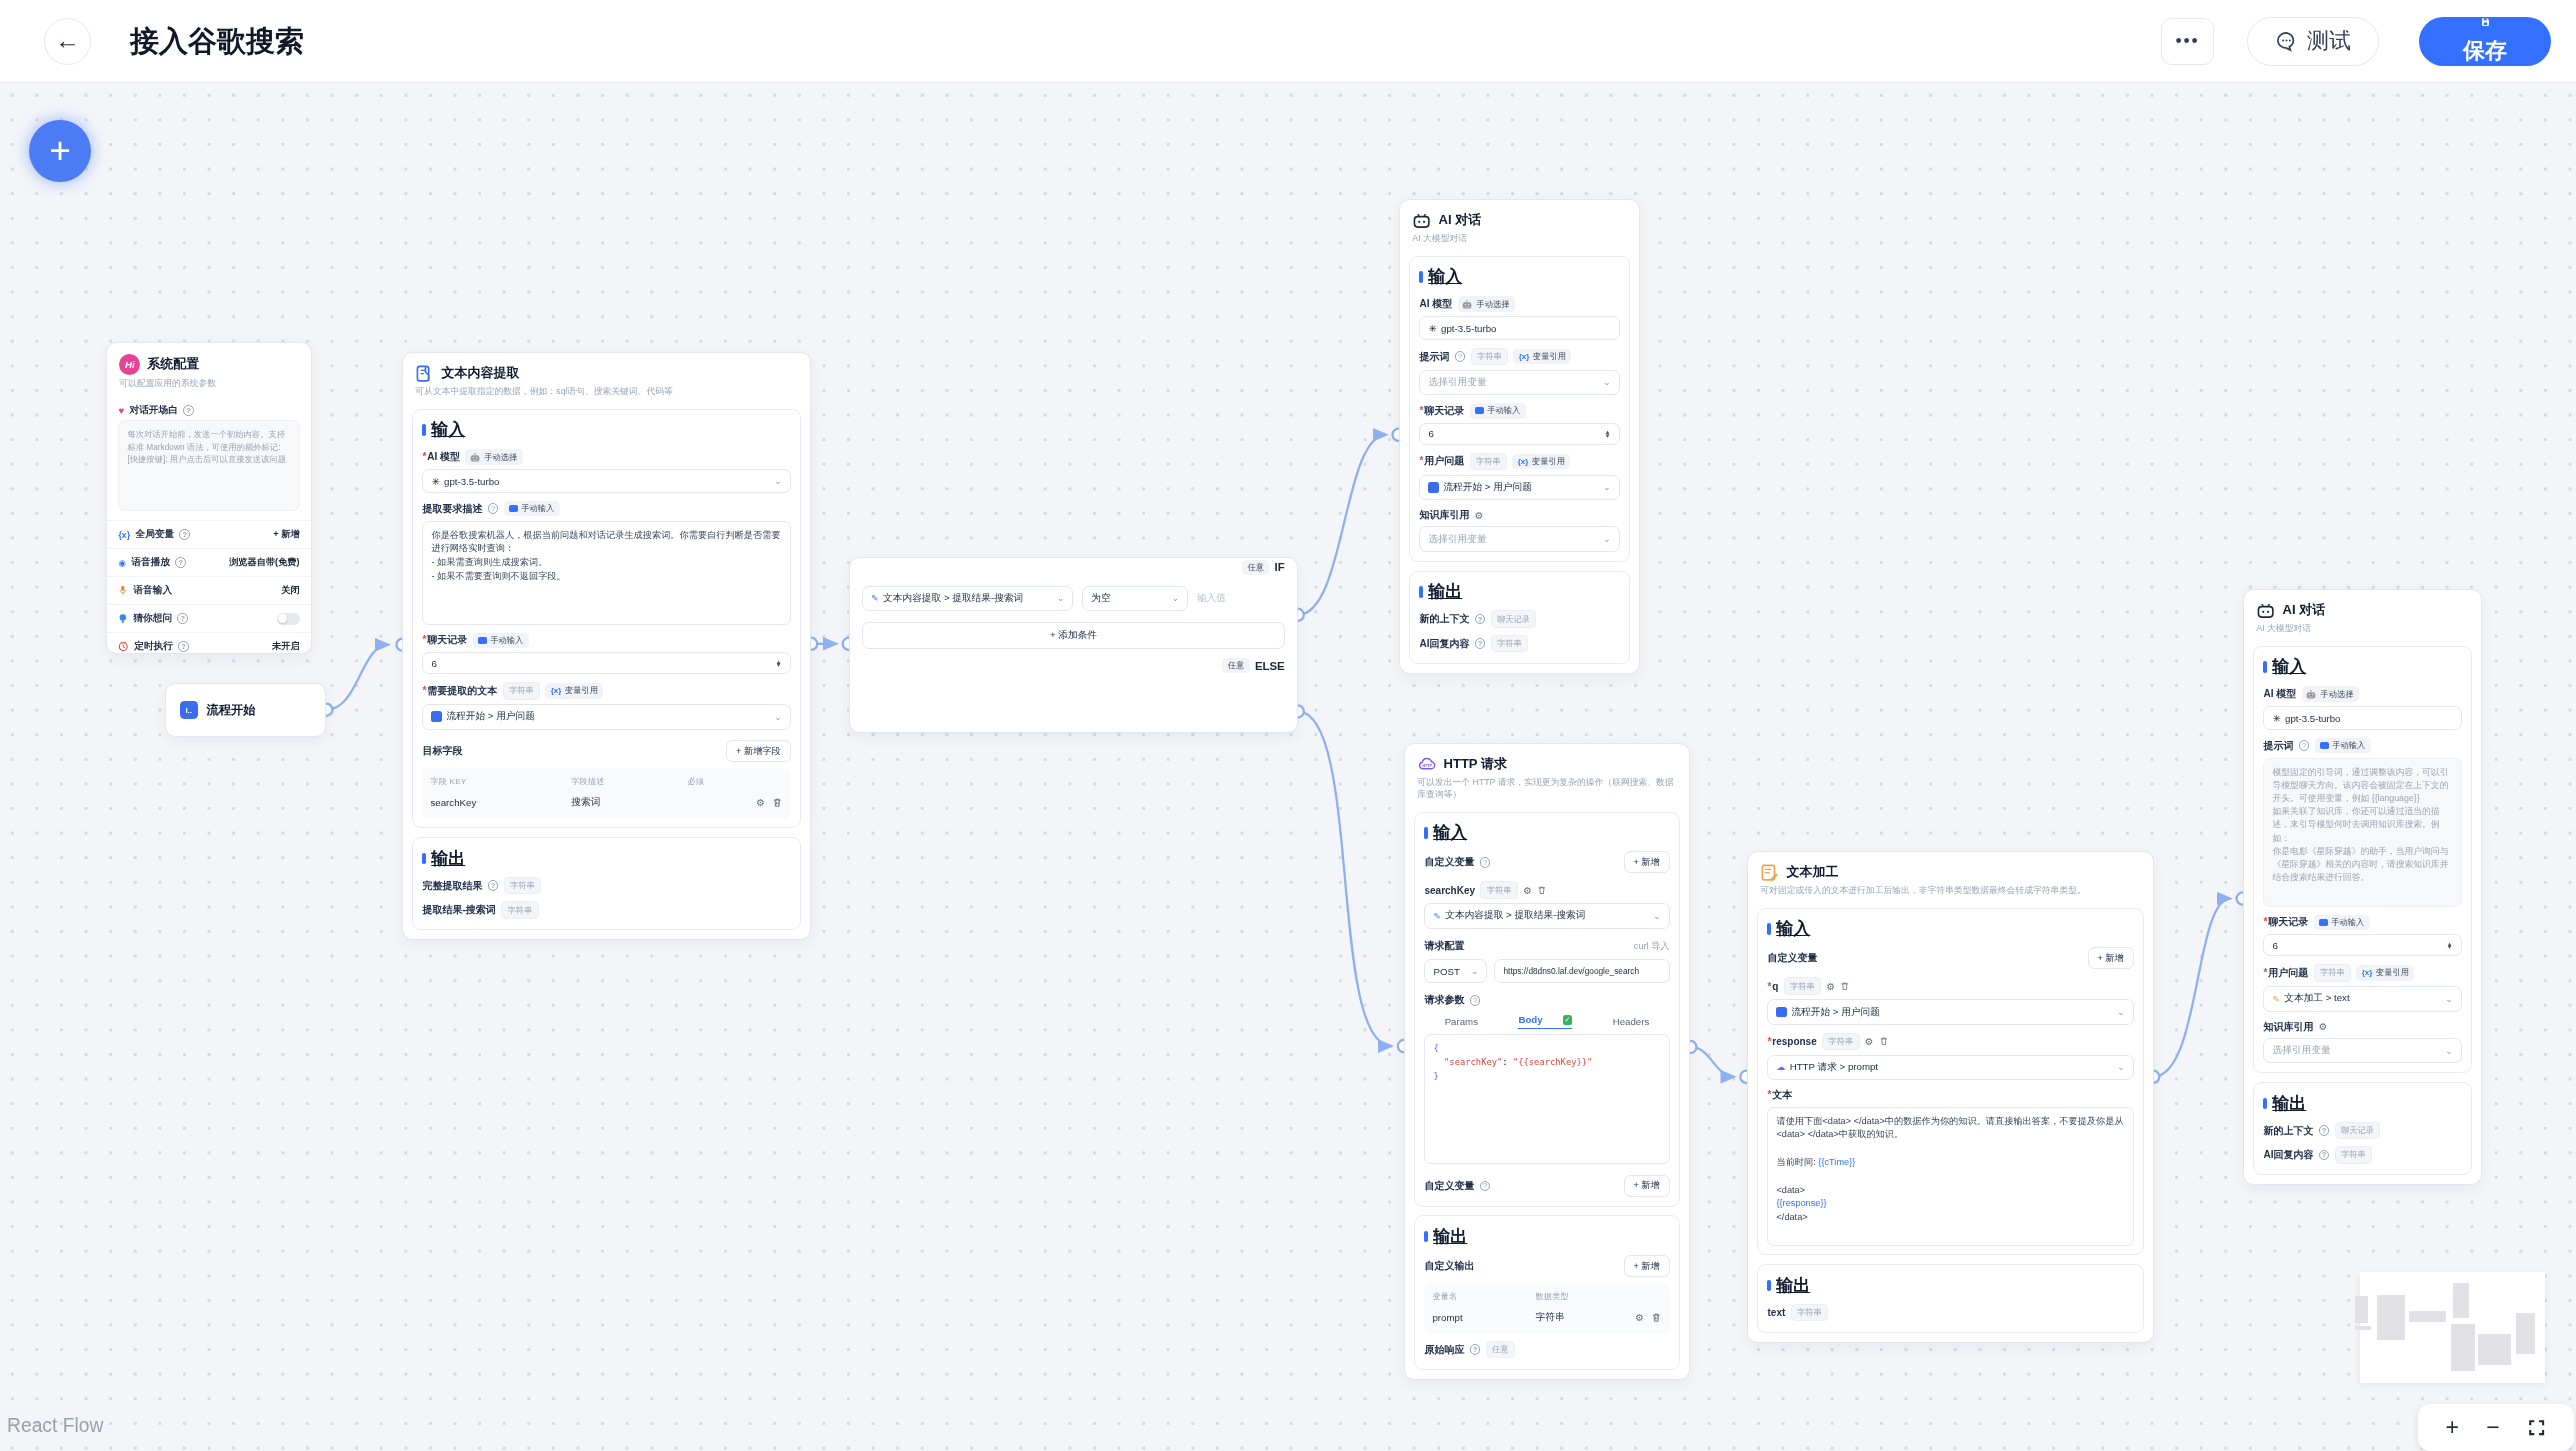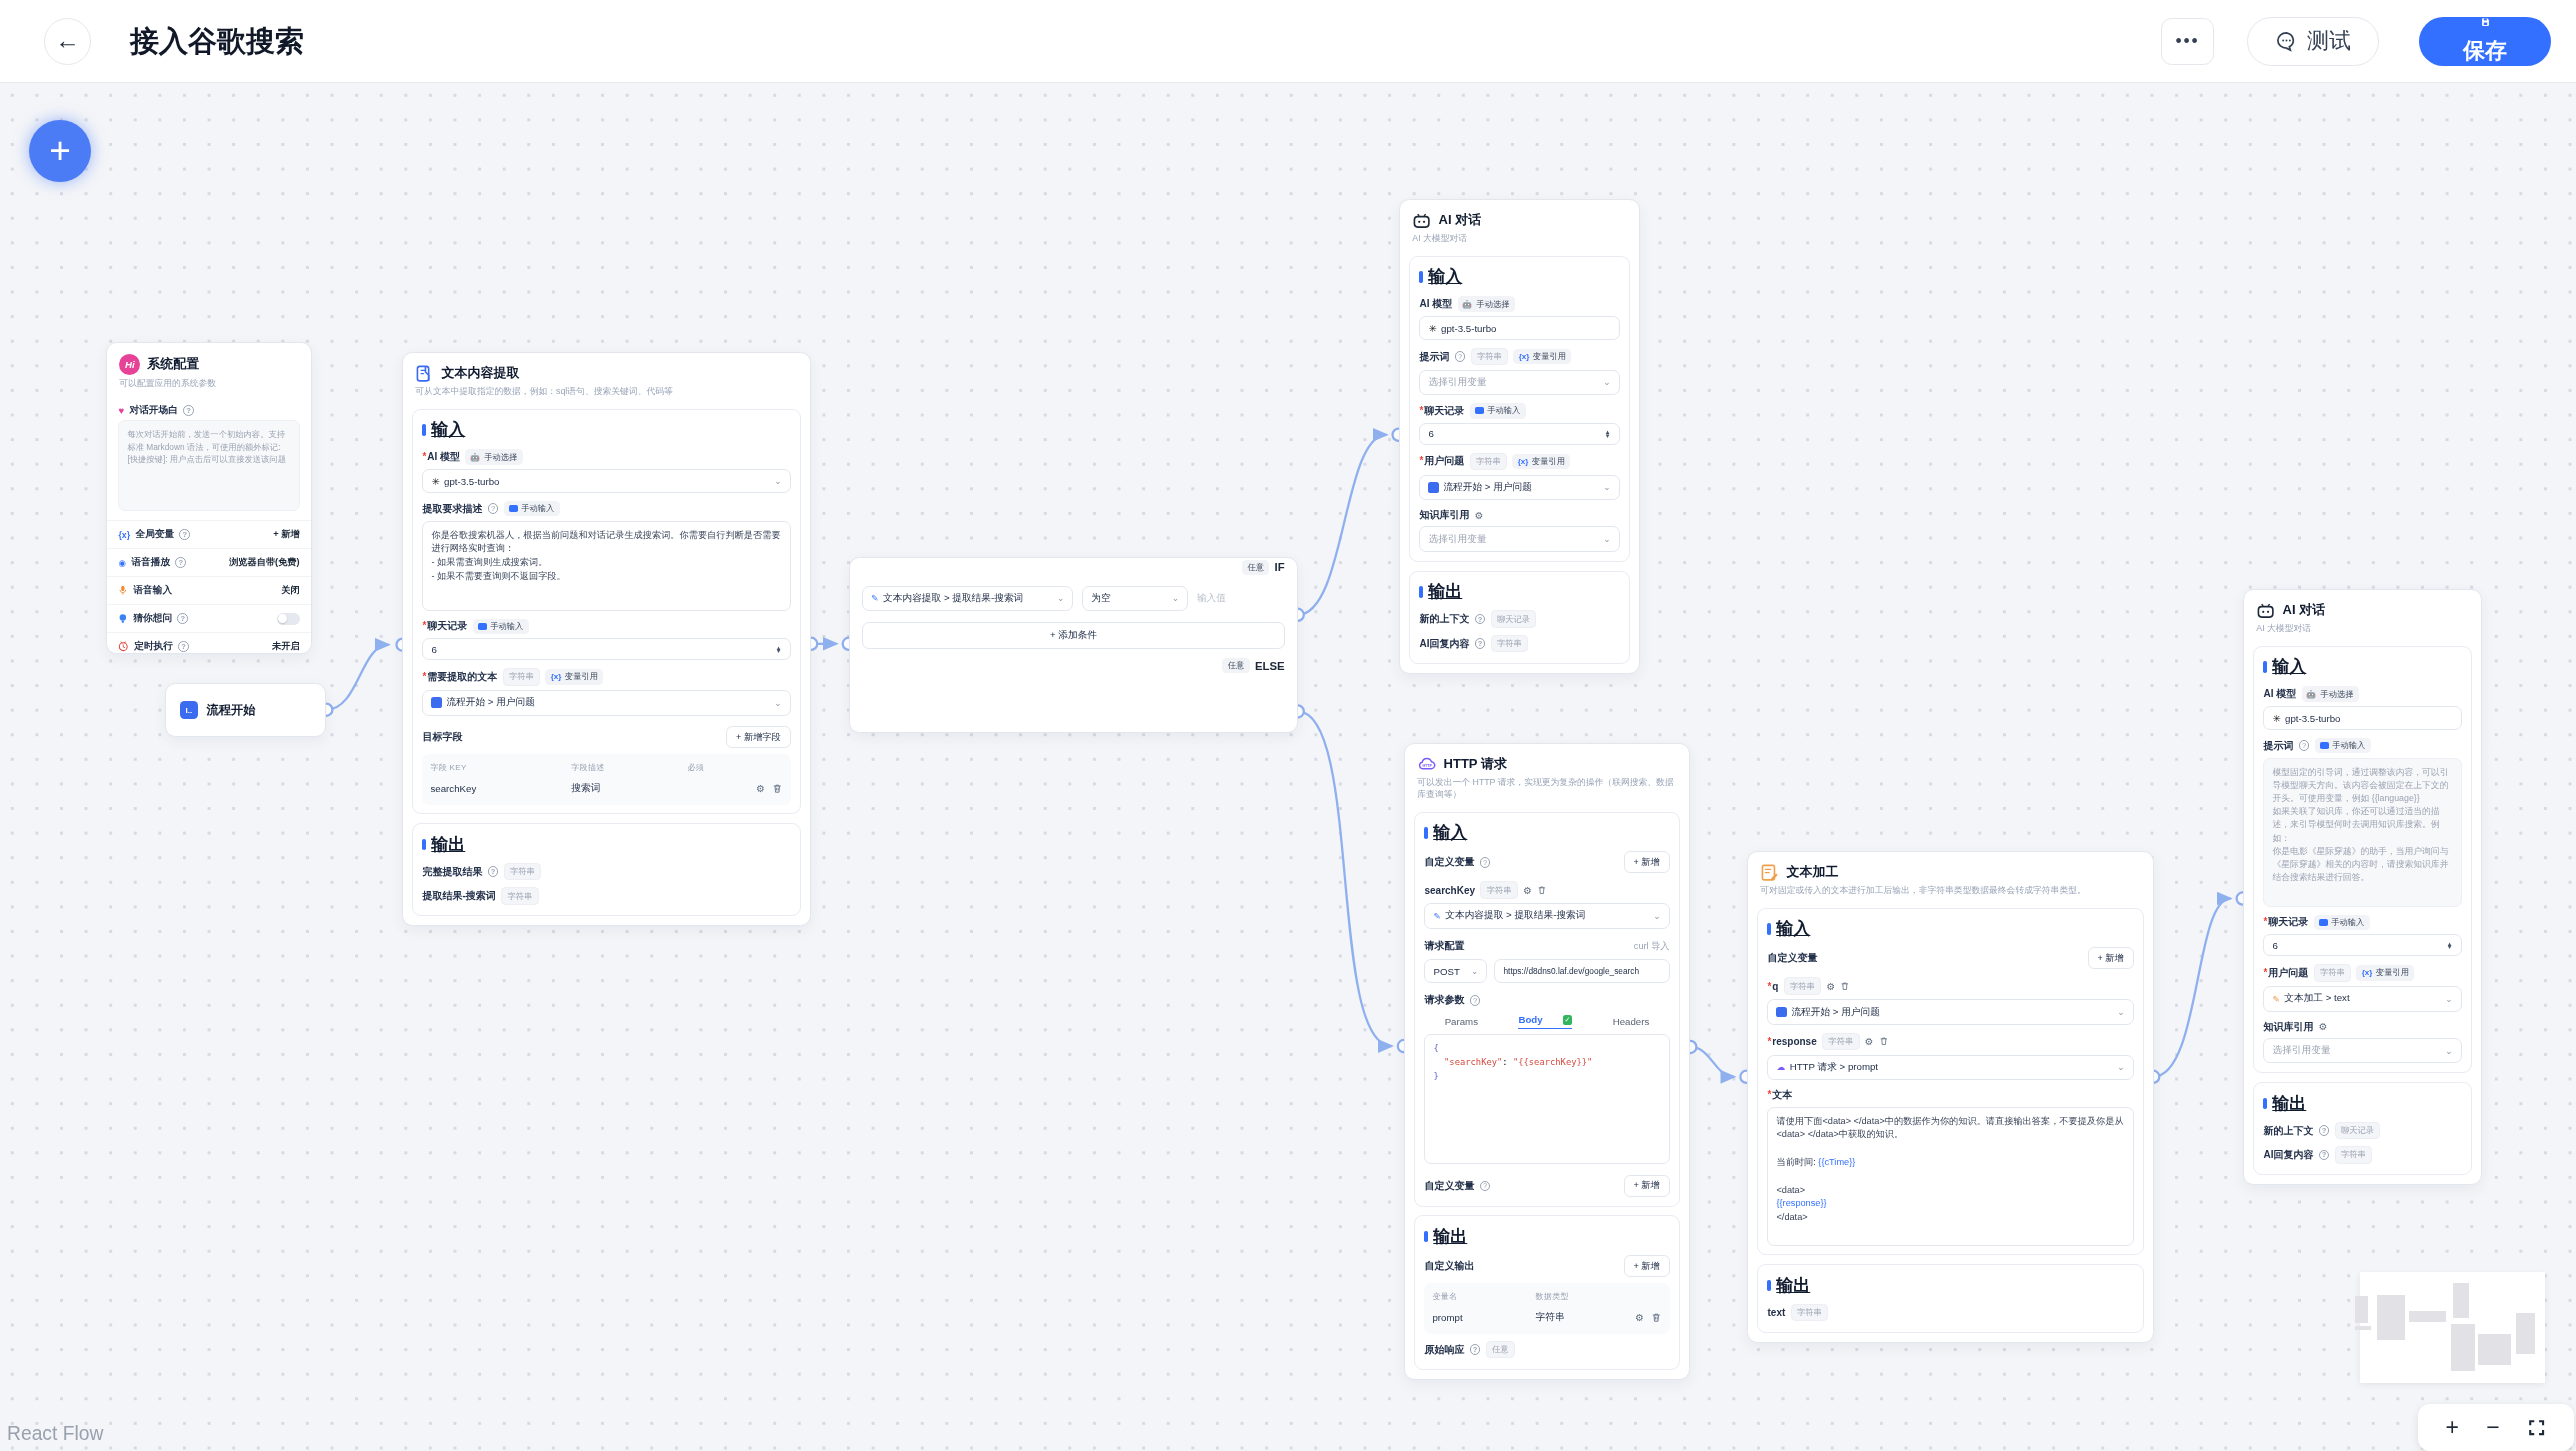--- a/index.html
+++ b/index.html
@@ -25,21 +25,21 @@
     gap:8.8px; font-size:22px; font-weight:600; border:none;flex-direction:column; }
 
   
   .canvas { position:absolute; left:0; top:83px; width:2576px; height:1369px;
     background:#f4f5f8;
     background-image:radial-gradient(#d7dae1 1.4px, transparent 1.4px);
     background-size:24.6px 24.6px; }
   .fab { position:absolute; left:29px; top:37px; width:62px; height:62px; border-radius:50%;
     background:#4b7bf5; color:#fff; font-size:37px; font-weight:400; display:flex; align-items:center;
     justify-content:center; box-shadow:0 0 16px rgba(75,123,245,.55); }
-  .rf-attr { position:absolute; left:7px; bottom:7px; font-size:19.3px; color:#98a1ad; }
+  .rf-attr { position:absolute; left:7px; bottom:15px; font-size:19.3px; color:#98a1ad; }
 
   svg.edges { position:absolute; left:0; top:0; width:2576px; height:1451px; pointer-events:none; z-index:5; }
 
   
   .node { position:absolute; background:#fff; border:0.9px solid #e3e6ec; border-radius:10.5px;
     box-shadow:0 4.4px 14px rgba(19,51,107,.06); z-index:10; }
   .n-head { padding:10.5px 12.3px 7px; }
   .n-title { display:flex; align-items:center; gap:7px; font-size:13px; font-weight:700; color:#111c30; }
   .n-sub { margin-top:3.5px; font-size:8.8px; color:#97a3b6; line-height:1.35; }
   .card { border:0.9px solid #e8ebf1; border-radius:8.8px; margin:3.5px 8.8px 8.8px; padding:8.8px 9.7px; }
@@ -280,21 +280,21 @@
         <span class="chev">⌄</span>
       </div>
     <div class="frow">
         <span class="flabel">提取要求描述</span>
       <span class="help">?</span>
       <span class="badge">
           <span class="bic-kbd"></span>
           <span>手动输入</span>
         </span>
       </div>
-    <div class="ta white" style="height:90px;">你是谷歌搜索机器人，根据当前问题和对话记录生成搜索词。你需要自行判断是否需要进行网络实时查询：
+    <div class="ta white" style="height:104px;">你是谷歌搜索机器人，根据当前问题和对话记录生成搜索词。你需要自行判断是否需要进行网络实时查询：
 - 如果需查询则生成搜索词。
 - 如果不需要查询则不返回字段。</div>
     <div class="frow">
         <span class="flabel req">聊天记录</span>
       <span class="badge">
           <span class="bic-kbd"></span>
           <span>手动输入</span>
         </span>
       </div>
     <div class="numin">

